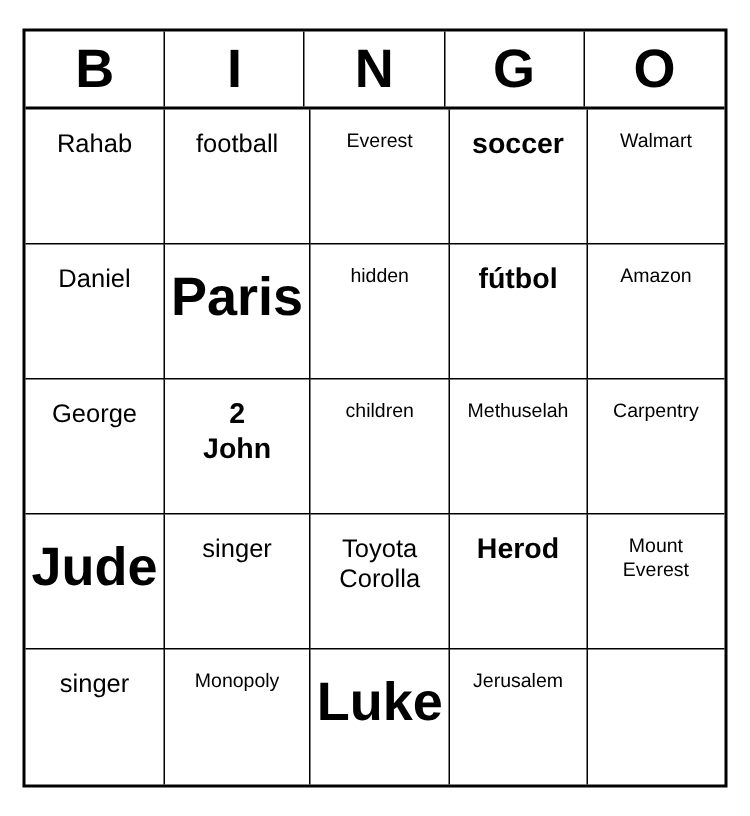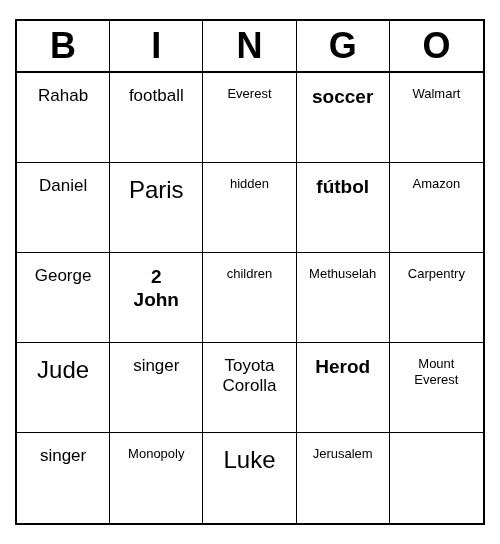--- a/index.html
+++ b/index.html
@@ -46,21 +46,21 @@
     }
     .cell:nth-child(5n) { border-right: none; }
     .cell:nth-child(n+21) { border-bottom: none; }
     .cell span {
       display: block;
       line-height: 1.2;
     }
     .text-small { font-size: 13px; }
     .text-medium { font-size: 17px; }
     .text-large { font-size: 19px; font-weight: bold; }
-    .text-xlarge { font-size: 24px; font-weight: normal; }
+    .text-xlarge { font-size: 36px; font-weight: bold; }
   </style>
 </head>
 <body>
 
 <div class="bingo-card">
   <div class="bingo-header">
   <div class="header-cell">B</div>
       <div class="header-cell">I</div>
       <div class="header-cell">N</div>
       <div class="header-cell">G</div>

